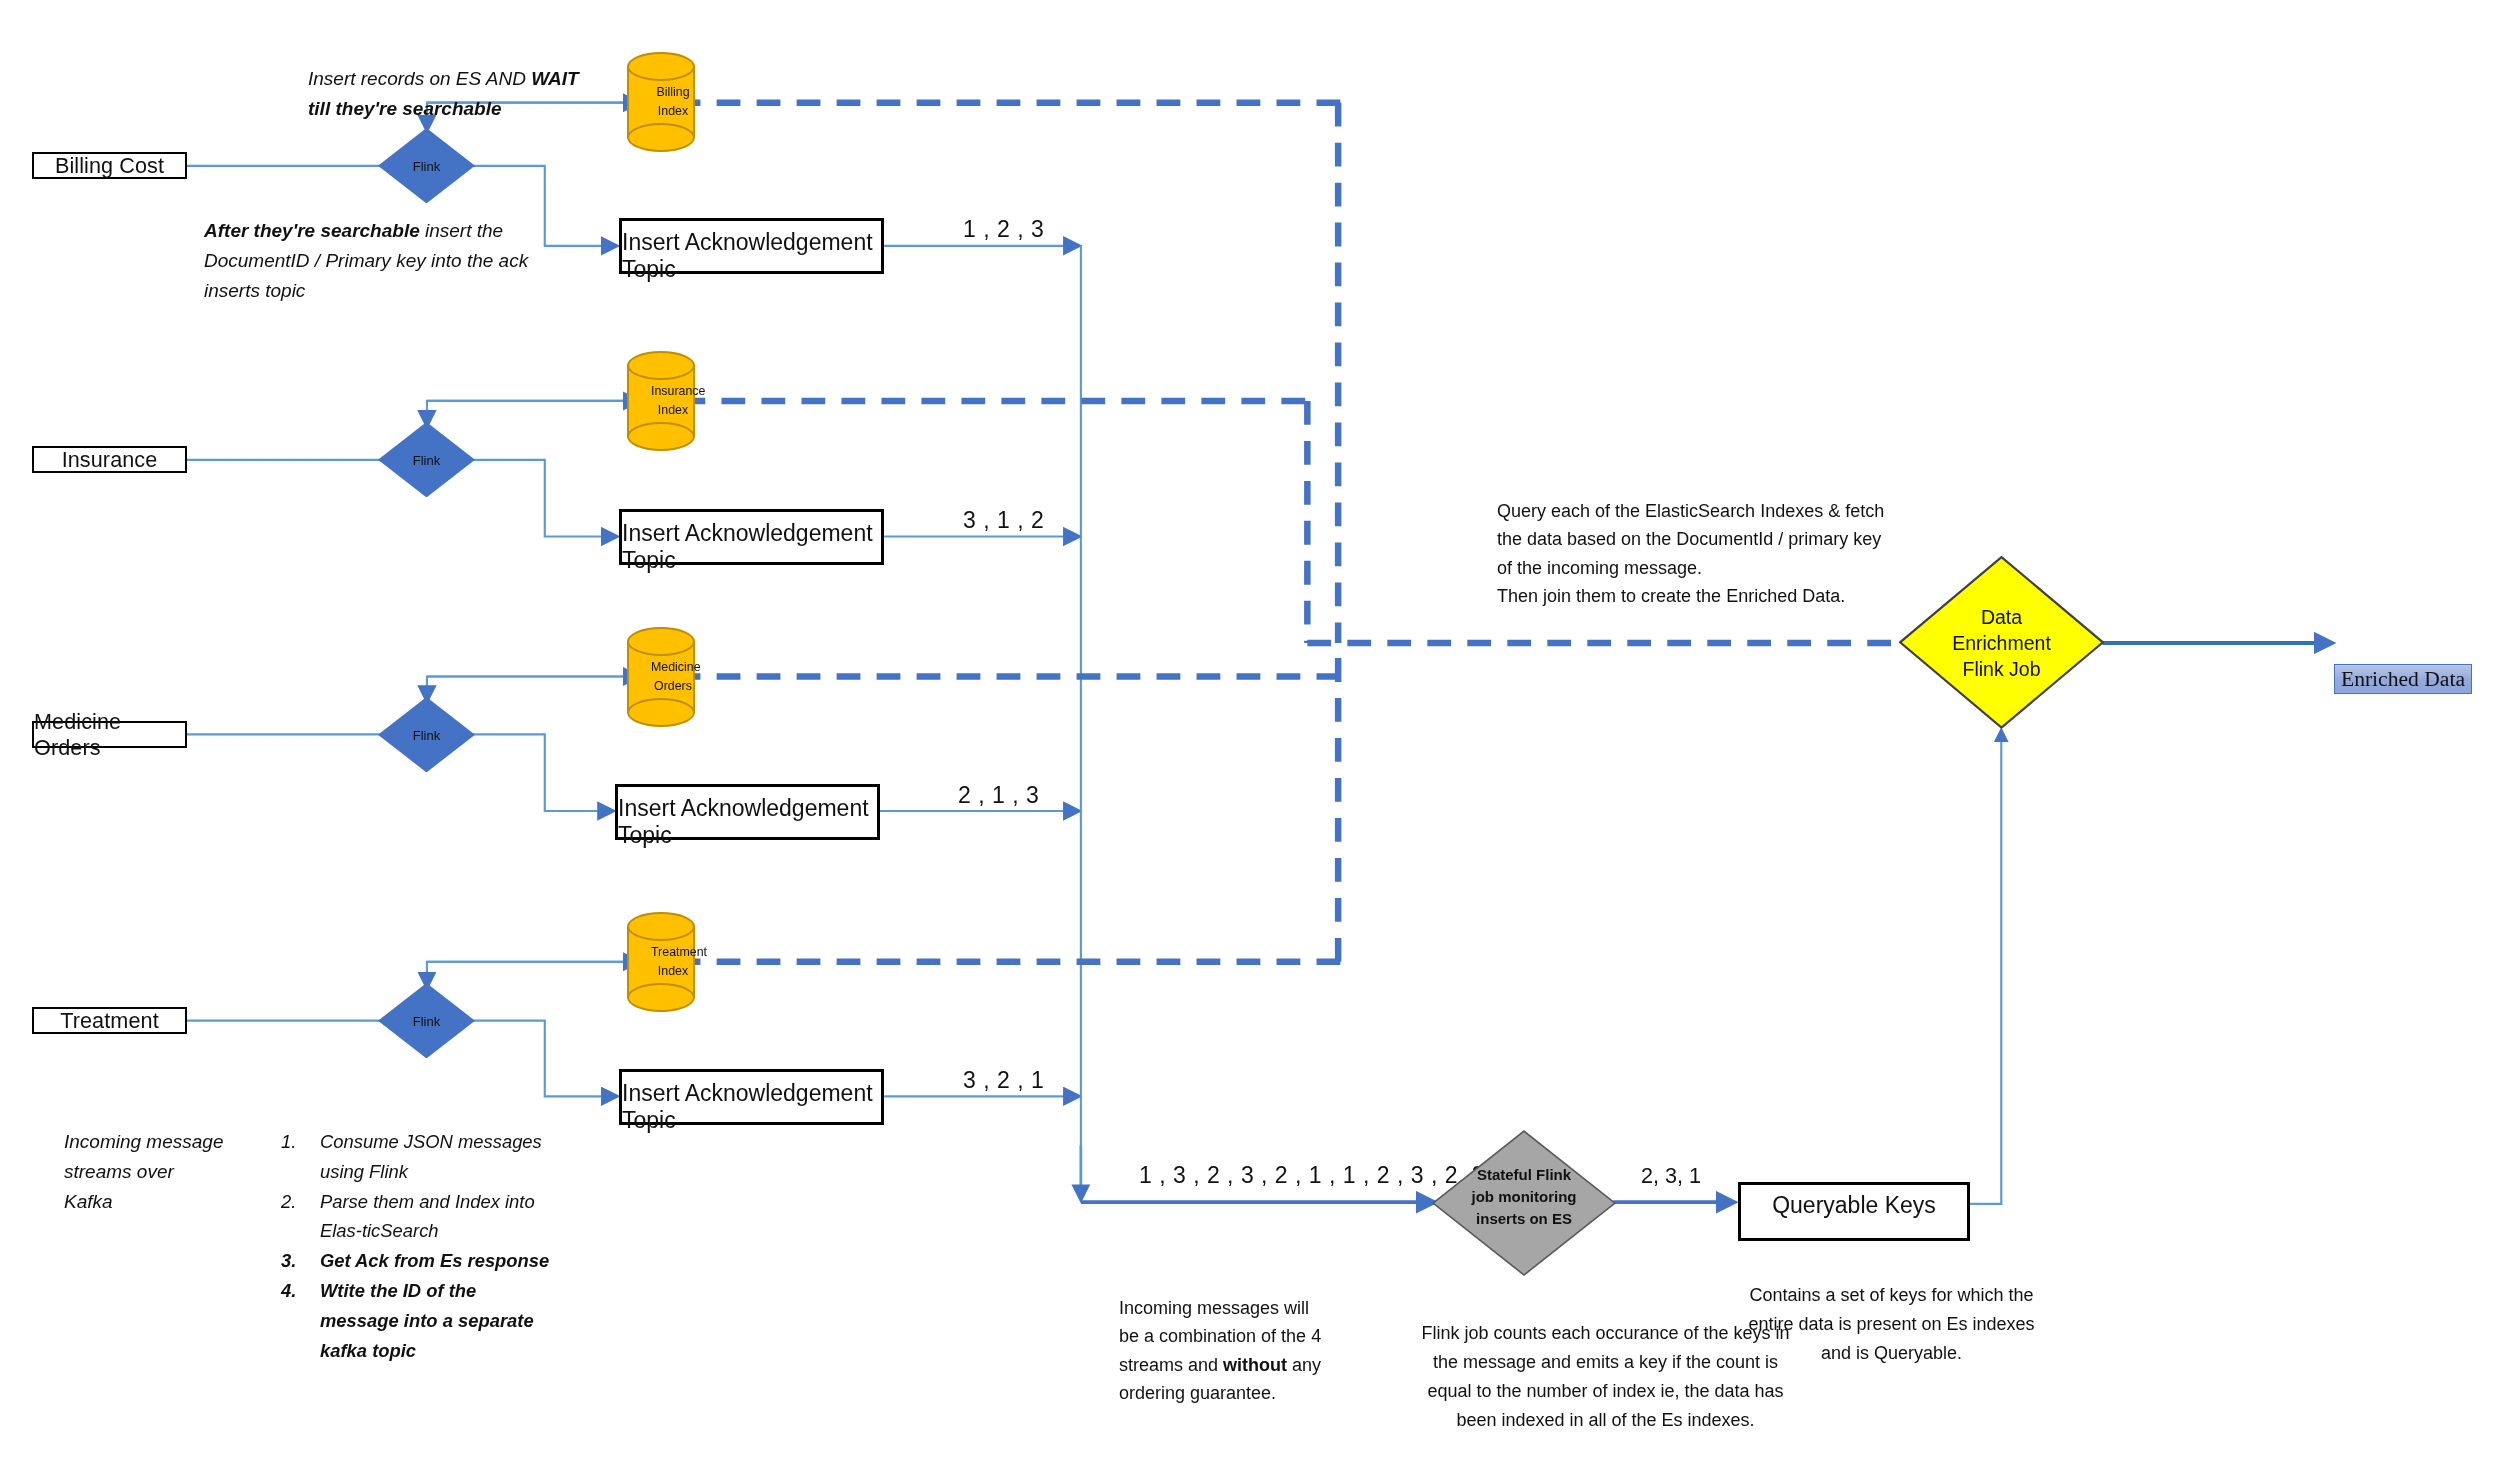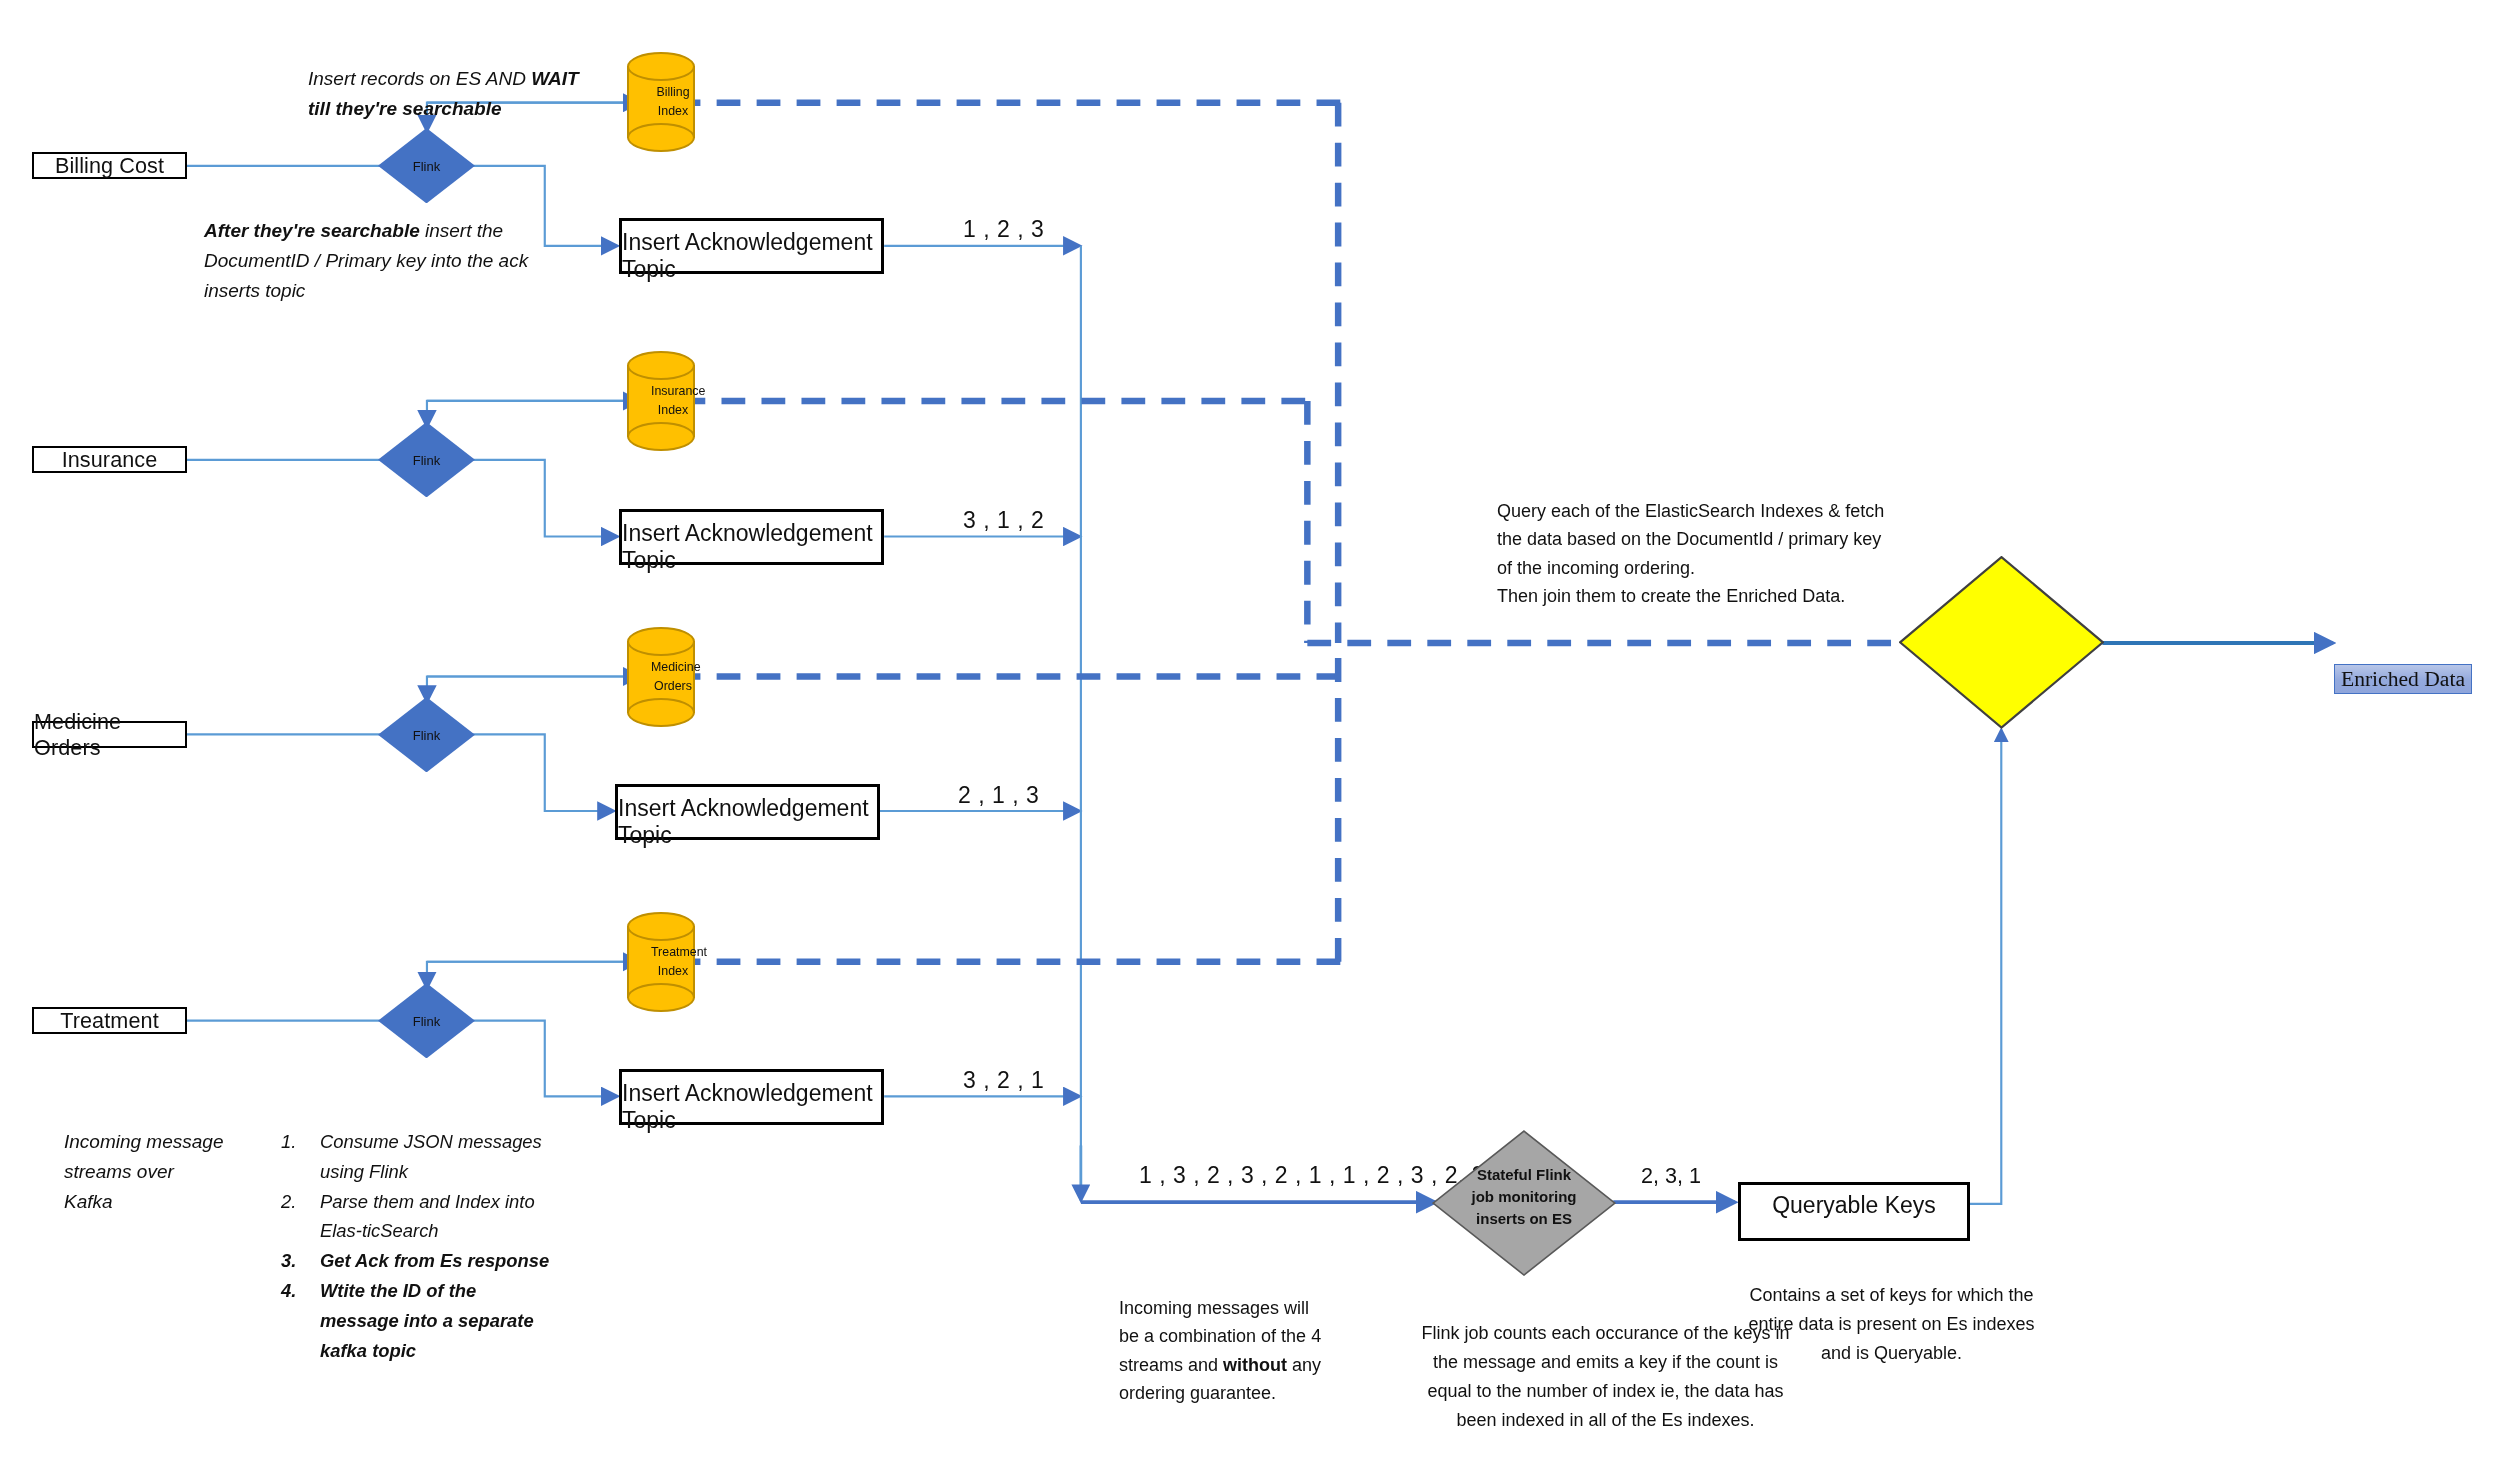--- a/index.html
+++ b/index.html
@@ -263,28 +263,33 @@
     </div>
     <div class="row b">
       <div class="num">4.</div>
       <div class="txt">Wtite the ID of the message into a separate kafka topic</div>
     </div>
   </div>
 
   <div class="anno anno-plain" style="left:1497px;top:497px;width:389px;">
     <div>Query each of the ElasticSearch Indexes &amp; fetch</div>
     <div>the data based on the DocumentId / primary key</div>
-    <div>of the incoming ordering.</div>
+    <div>of the incoming message.</div>
     <div>Then join them to create the Enriched Data.</div>
   </div>
 
   <div class="dia" style="left:1899px;top:556px;width:205px;height:173px;">
     <svg class="sh" viewBox="0 0 380 320">
       <polygon points="190,2 378,160 190,318 2,160" fill="#FFFF00" stroke="#404040" stroke-width="4"></polygon>
     </svg>
+    <div class="lbl enrich-lbl">
+      <div>Data</div>
+      <div>Enrichment</div>
+      <div>Flink Job</div>
+    </div>
   </div>
 
   <div class="node enriched" style="left:2334px;top:628px;width:138px;height:30px;">
     <span>Enriched Data</span>
   </div>
 
   <div class="seq" style="left:1139px;top:1162px;">1 , 3 , 2 , 3 , 2 , 1 , 1 , 2 , 3 , 2, 3, 1</div>
 
   <div class="dia" style="left:1432px;top:1130px;width:184px;height:146px;font-weight:bold;">
     <svg class="sh" viewBox="0 0 340 270">

